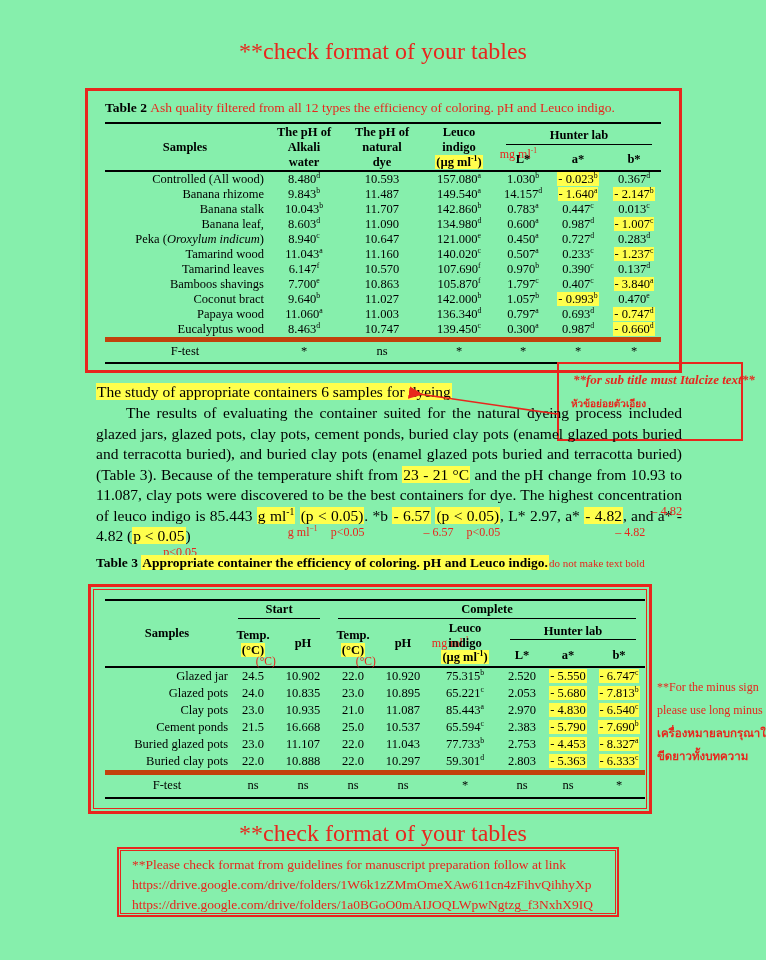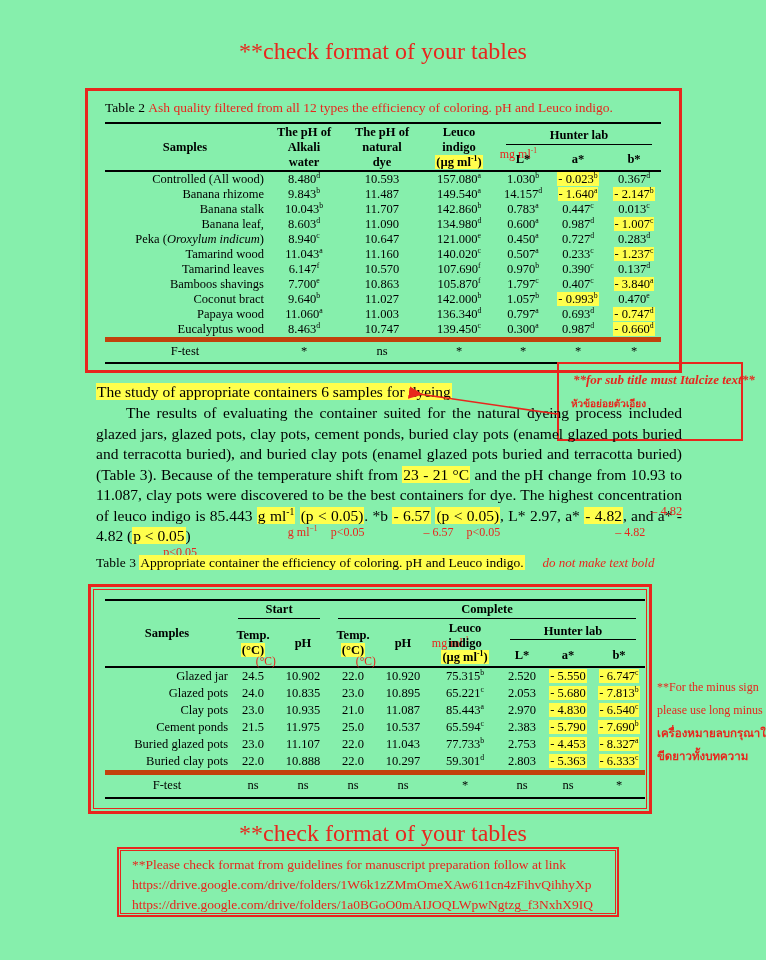--- a/index.html
+++ b/index.html
@@ -24,22 +24,22 @@
   #table2-box{left:85px;top:88px;width:597px;height:285px;}
   #subtitle-box{left:557px;top:362px;width:186px;height:79px;border-width:2.5px;background:transparent;}
   #table3-box{left:88px;top:584px;width:564px;height:230px;}
   #links-box{left:117px;top:847px;width:502px;height:70px;border-width:2px;}
   .innerline{position:absolute;inset:2px;border:1.5px solid var(--red);pointer-events:none;}
 
   
   .caption{font-size:13.5px;white-space:nowrap;}
   #table2-caption{margin:9px 0 6px 17px;}
   #table3-caption{position:absolute;left:96px;top:555px;}
-  .caption b{font-weight:normal;}
-  .cap-note{font-size:13px;color:var(--red);margin-left:18px;font-family:"Liberation Serif",serif;font-style:italic;}
+  .caption b{font-weight:bold;}
+  .cap-note{font-size:11px;color:var(--red);margin-left:0;font-family:"Liberation Serif",serif;}
 
   
   table{border-collapse:collapse;table-layout:fixed;}
   th{font-weight:bold;font-size:12.5px;line-height:1.18;padding:1px 1px;vertical-align:middle;position:relative;}
   td{font-size:12.5px;line-height:15px;padding:0 1px;text-align:center;white-space:nowrap;}
   td.sample{text-align:right;padding-left:2px;}
   #t2{margin:0 0 0 17px;width:556px;}
   #t3{margin:12px 0 0 14px;width:540px;}
   #t3 td{line-height:17px;}
   .rule-top th{border-top:2.5px solid #000;}
@@ -344,21 +344,21 @@
             <td>21.0</td>
             <td>11.087</td>
             <td>85.443<sup>a</sup></td>
             <td>2.970</td>
             <td><mark>- 4.830</mark></td>
             <td><mark>- 6.540<sup>c</sup></mark></td>
           </tr>
           <tr>
             <td class="sample">Cement ponds</td>
             <td>21.5</td>
-            <td>11.975</td>
+            <td>16.668</td>
             <td>25.0</td>
             <td>10.537</td>
             <td>65.594<sup>c</sup></td>
             <td>2.383</td>
             <td><mark>- 5.790</mark></td>
             <td><mark>- 7.690<sup>b</sup></mark></td>
           </tr>
           <tr>
             <td class="sample">Buried glazed pots</td>
             <td>23.0</td>

